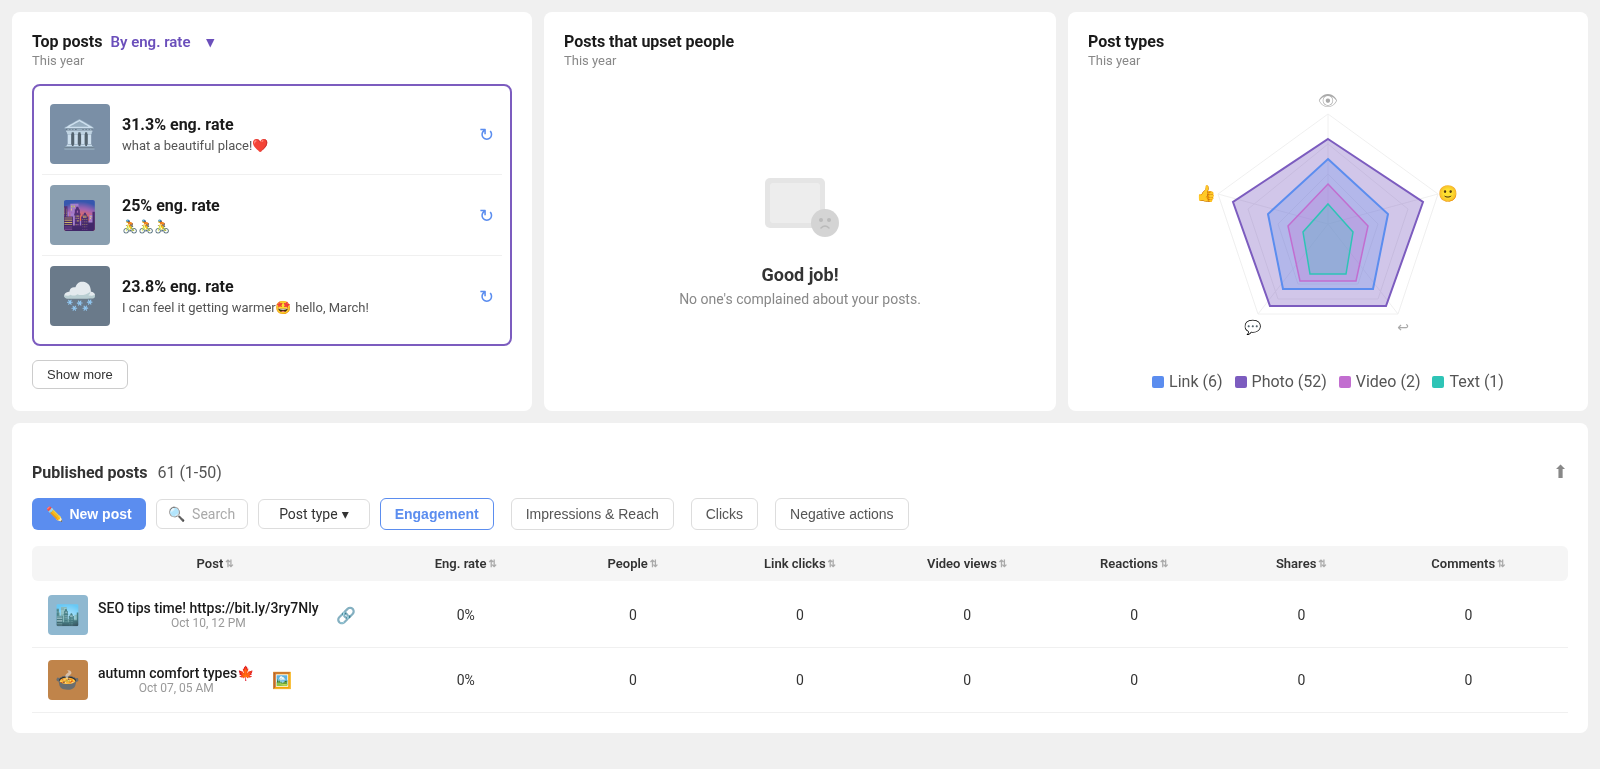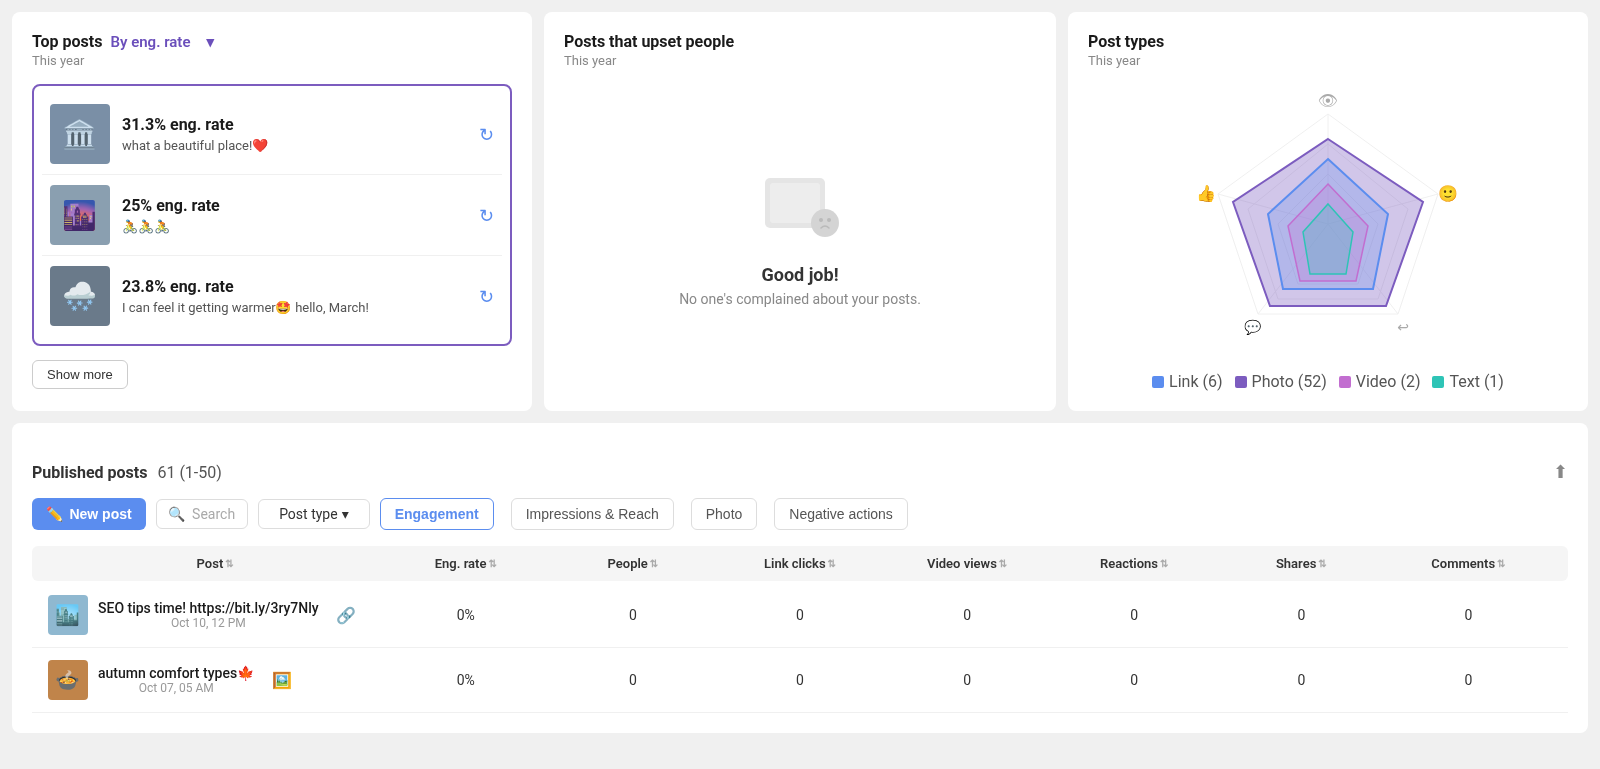--- a/index.html
+++ b/index.html
@@ -487,21 +487,21 @@
     </div>
 
     <div class="post-type-select">
       <span>Post type</span>
       <span>▾</span>
     </div>
 
     <div class="tab-group">
       <button class="tab-btn active">Engagement</button>
       <button class="tab-btn">Impressions &amp; Reach</button>
-      <button class="tab-btn">Photo</button>
+      <button class="tab-btn">Clicks</button>
       <button class="tab-btn">Negative actions</button>
     </div>
   </div>
 
   <div class="table-header">
     <div class="table-cell">
       <span class="col-sort">Post <span class="sort-arrows">⇅</span></span>
     </div>
     <div class="table-cell">
       <span class="col-sort">Eng. rate <span class="sort-arrows">⇅</span></span>

